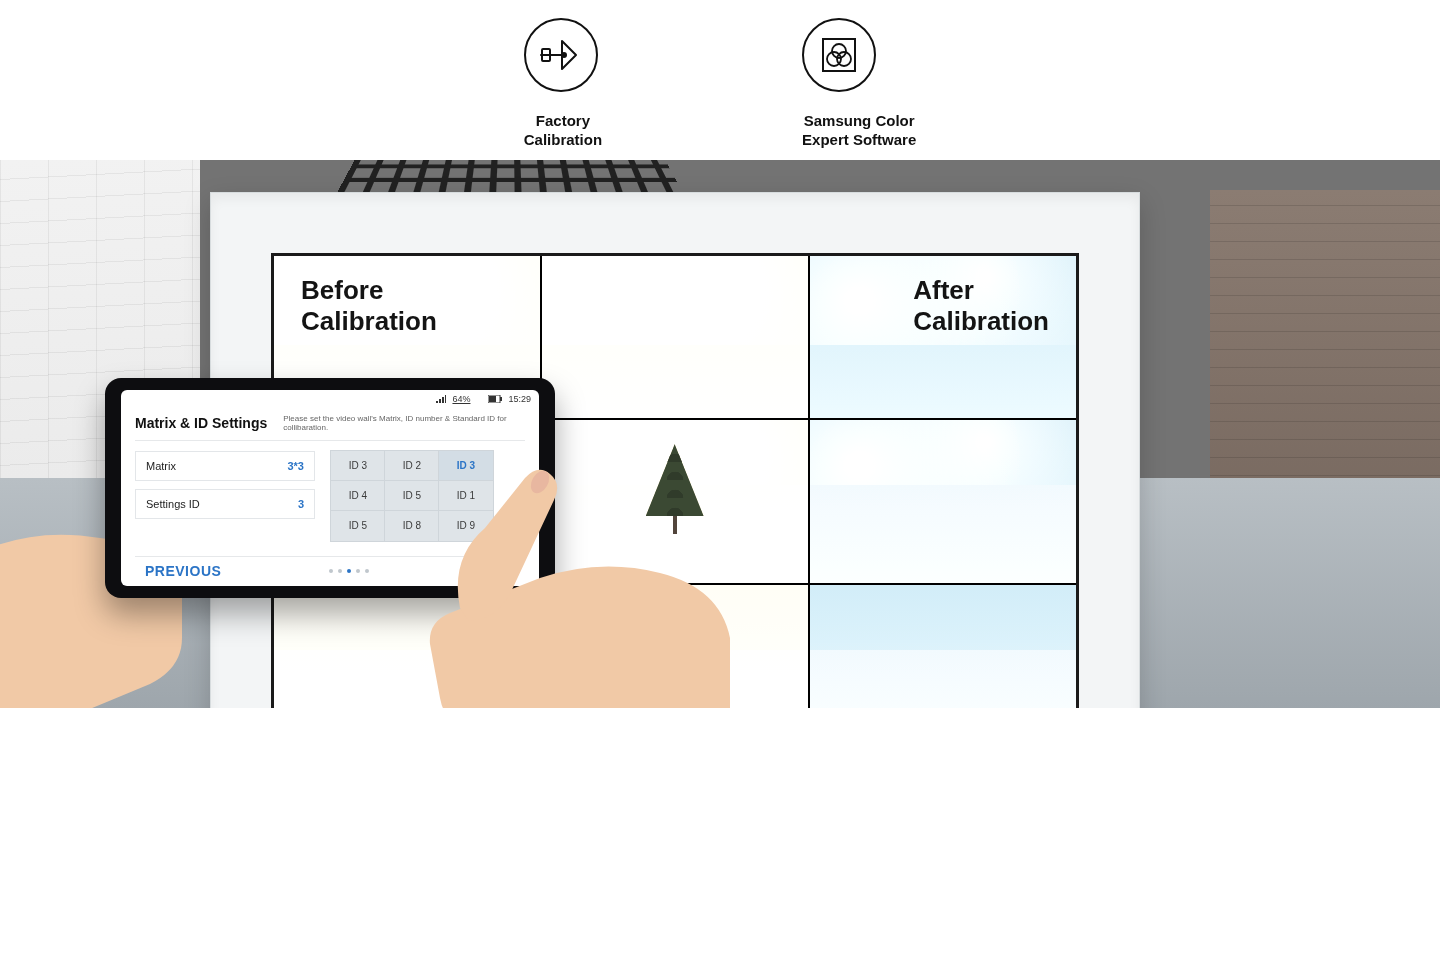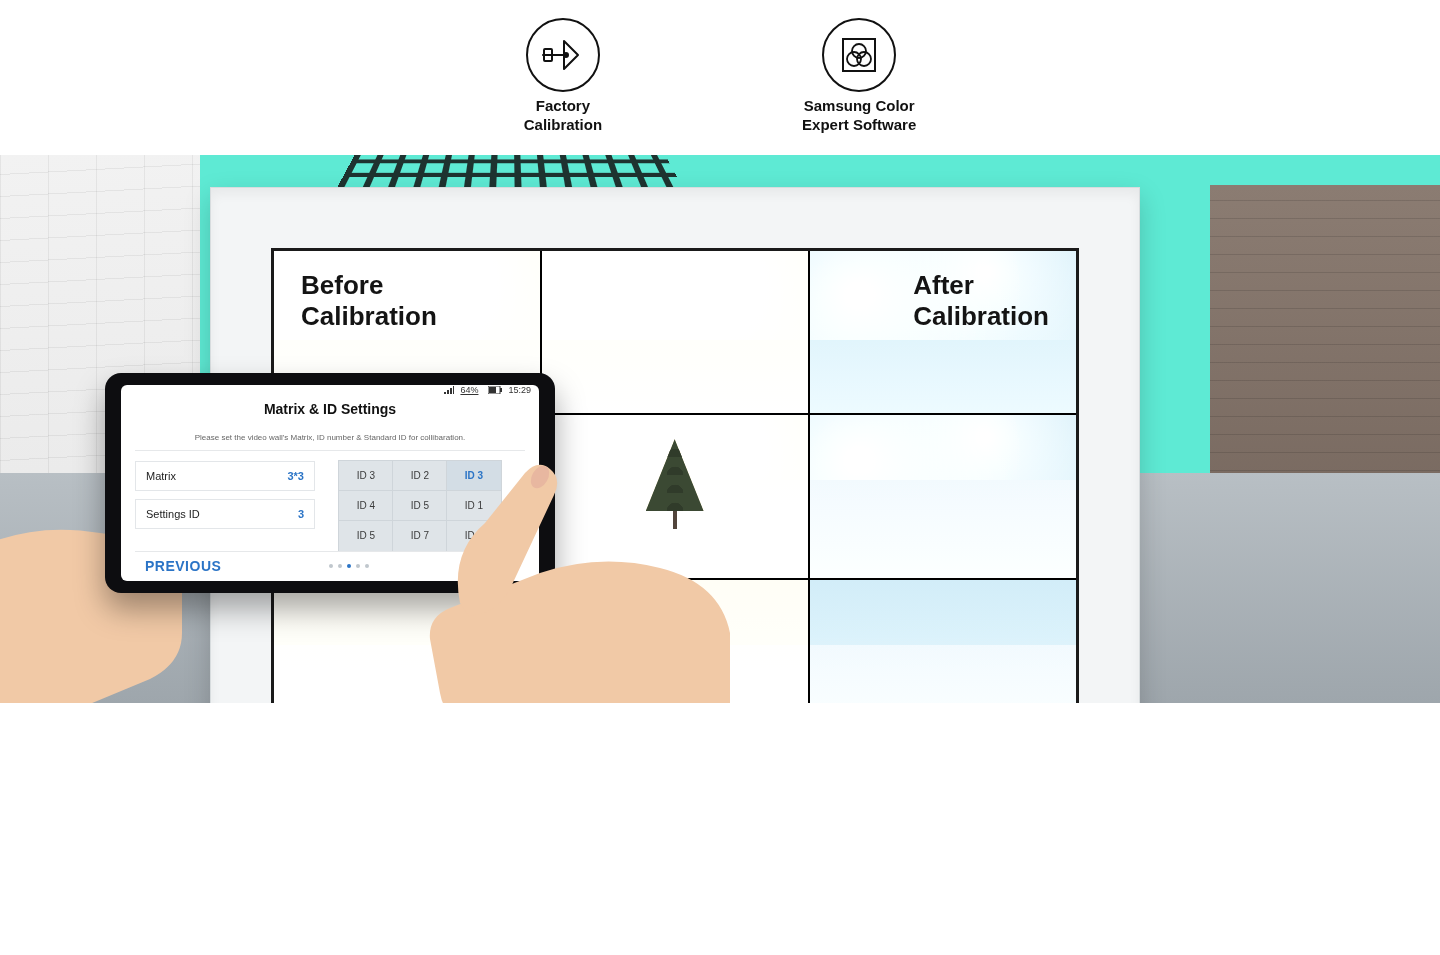--- a/index.html
+++ b/index.html
@@ -1,21 +1,21 @@
 <!DOCTYPE html>
 <html><head>
 <meta charset="utf-8">
 <style>
   * { box-sizing: border-box; margin: 0; padding: 0; }
   body { font-family: Arial, Helvetica, sans-serif; background: #fff; width: 1440px; height: 955px; overflow: hidden; }
   .top-icons { display: flex; justify-content: center; gap: 200px; padding: 18px 0 10px; }
-  .icon-block { display: flex; flex-direction: column; align-items: center; gap: 5px; }
+  .icon-block { display: flex; flex-direction: column; align-items: flex-start; gap: 20px; }
   .circle { width: 74px; height: 74px; border: 2px solid #111; border-radius: 50%; display: flex; align-items: center; justify-content: center; }
   .icon-caption { font-size: 15px; font-weight: 700; color: #111; text-align: center; line-height: 1.25; }
-  .scene { position: relative; width: 100%; height: 548px; margin-top: 10px; background: #5eead4; overflow: hidden; }
+  .scene { position: relative; width: 100%; height: 548px; background: #737373; overflow: hidden; }
   .left-wall { position: absolute; left: 0; top: 0; width: 200px; height: 100%; background:
     repeating-linear-gradient(0deg, rgba(0,0,0,.06) 0 1px, transparent 1px 22px),
     repeating-linear-gradient(90deg, rgba(0,0,0,.06) 0 1px, transparent 1px 48px),
     linear-gradient(#f2f2f2,#e6e6e6); transform: skewY(-3deg); transform-origin: left top; }
   .right-wall { position: absolute; right: 0; top: 30px; width: 230px; height: 520px; background:
     repeating-linear-gradient(0deg, rgba(0,0,0,.12) 0 1px, transparent 1px 18px),
     linear-gradient(#8b7c72,#6d5e55); }
   .floor { position: absolute; left: 0; bottom: 0; width: 100%; height: 230px; background:
     linear-gradient(#b8bfc4, #9ea6ac); }
   .ceiling-grid { position: absolute; left: 360px; top: -10px; width: 300px; height: 70px;
@@ -38,26 +38,26 @@
     background: radial-gradient(circle at 50% 100%, #1d3b23 0 24%, transparent 25%) 0 0/100% 25% repeat-y;
     clip-path: polygon(50% 0,100% 100%,0 100%);
     background-color: #224a28; }
   .overlay-label { position: absolute; font-size: 26px; font-weight: 700; color: #141414; line-height: 1.2; }
   .before-label { left: 30px; top: 22px; }
   .after-label  { right: 30px; top: 22px; text-align: left; }
   .hands { position: absolute; left: -40px; bottom: -10px; width: 780px; height: 420px; pointer-events: none; }
   .phone { position: absolute; left: 145px; bottom: 120px; width: 450px; height: 220px; background: #0d0d10; border-radius: 16px; box-shadow: 0 16px 30px rgba(0,0,0,.35); pointer-events: auto; }
   .phone-screen { position: absolute; inset: 12px 16px 12px 16px; background: #fff; border-radius: 6px; display: flex; flex-direction: column; }
   .status-bar { height: 18px; display: flex; justify-content: flex-end; align-items: center; gap: 6px; padding: 0 8px; font-size: 9px; color: #333; }
-  .status-bar .cell { display:inline-flex; align-items:center; gap:10px;text-decoration:underline;}
+  .status-bar .cell { display:inline-flex; align-items:center; gap:18px;text-decoration:underline;}
   .screen-body { flex: 1; display: flex; flex-direction: column; padding: 6px 14px 0; }
-  .screen-header { display: flex; align-items: center; gap: 16px; border-bottom: 1px solid #e6e8ea; padding-bottom: 8px; flex-direction: column; }
+  .screen-header { display: flex; align-items: center; gap: 16px; border-bottom: 1px solid #e6e8ea; padding-bottom: 8px; }
   .screen-title { font-size: 14px; font-weight: 700; color: #111; }
   .screen-sub   { font-size: 8px; color: #666; flex: 1; }
-  .screen-row { display: flex; gap: 24px; padding-top: 10px; flex: 1; }
+  .screen-row { display: flex; gap: 16px; padding-top: 10px; flex: 1; }
   .fields { display: flex; flex-direction: column; gap: 8px; width: 180px; }
   .field { display: flex; align-items: center; justify-content: space-between; background: #fff; border: 1px solid #e3e6e9; height: 30px; padding: 0 10px; font-size: 11px; color: #222; }
   .field .value { color: #2b74c6; font-weight: 600; }
   .id-grid { display: grid; grid-template-columns: repeat(3, 54px); grid-template-rows: repeat(3, 30px); }
   .id-cell { display: flex; align-items: center; justify-content: center; font-size: 10px; color: #3a3a3a; background: #dfe4e8; outline: 1px solid #cfd5da; }
   .id-cell.sel { color: #2b74c6; font-weight: 700; background: #d3dde5; }
   .screen-footer { height: 30px; display: flex; align-items: center; justify-content: space-between; padding: 0 6px; border-top: 1px solid #e6e8ea; }
   .nav-btn { font-size: 14px; font-weight: 700; letter-spacing: .5px; color: #2b74c6; background: none; border: none; padding: 6px 4px; }
   .dots { display: flex; gap: 5px; }
   .dot { width: 4px; height: 4px; border-radius: 50%; background: #c0c7cd; }
@@ -191,21 +191,21 @@
               </div>
             </div>
             <div class="id-grid" id="id-grid">
                 <div class="id-cell">ID 3</div>
                 <div class="id-cell">ID 2</div>
                 <div class="id-cell sel">ID 3</div>
                 <div class="id-cell">ID 4</div>
                 <div class="id-cell">ID 5</div>
                 <div class="id-cell">ID 1</div>
                 <div class="id-cell">ID 5</div>
-                <div class="id-cell">ID 7</div>
+                <div class="id-cell">ID 8</div>
                 <div class="id-cell">ID 9</div>
               </div>
           </div>
           <div class="screen-footer">
             <button class="nav-btn">PREVIOUS</button>
             <div class="dots" id="dots">
                 <div class="dot"></div>
                 <div class="dot"></div>
                 <div class="dot active"></div>
                 <div class="dot"></div>

